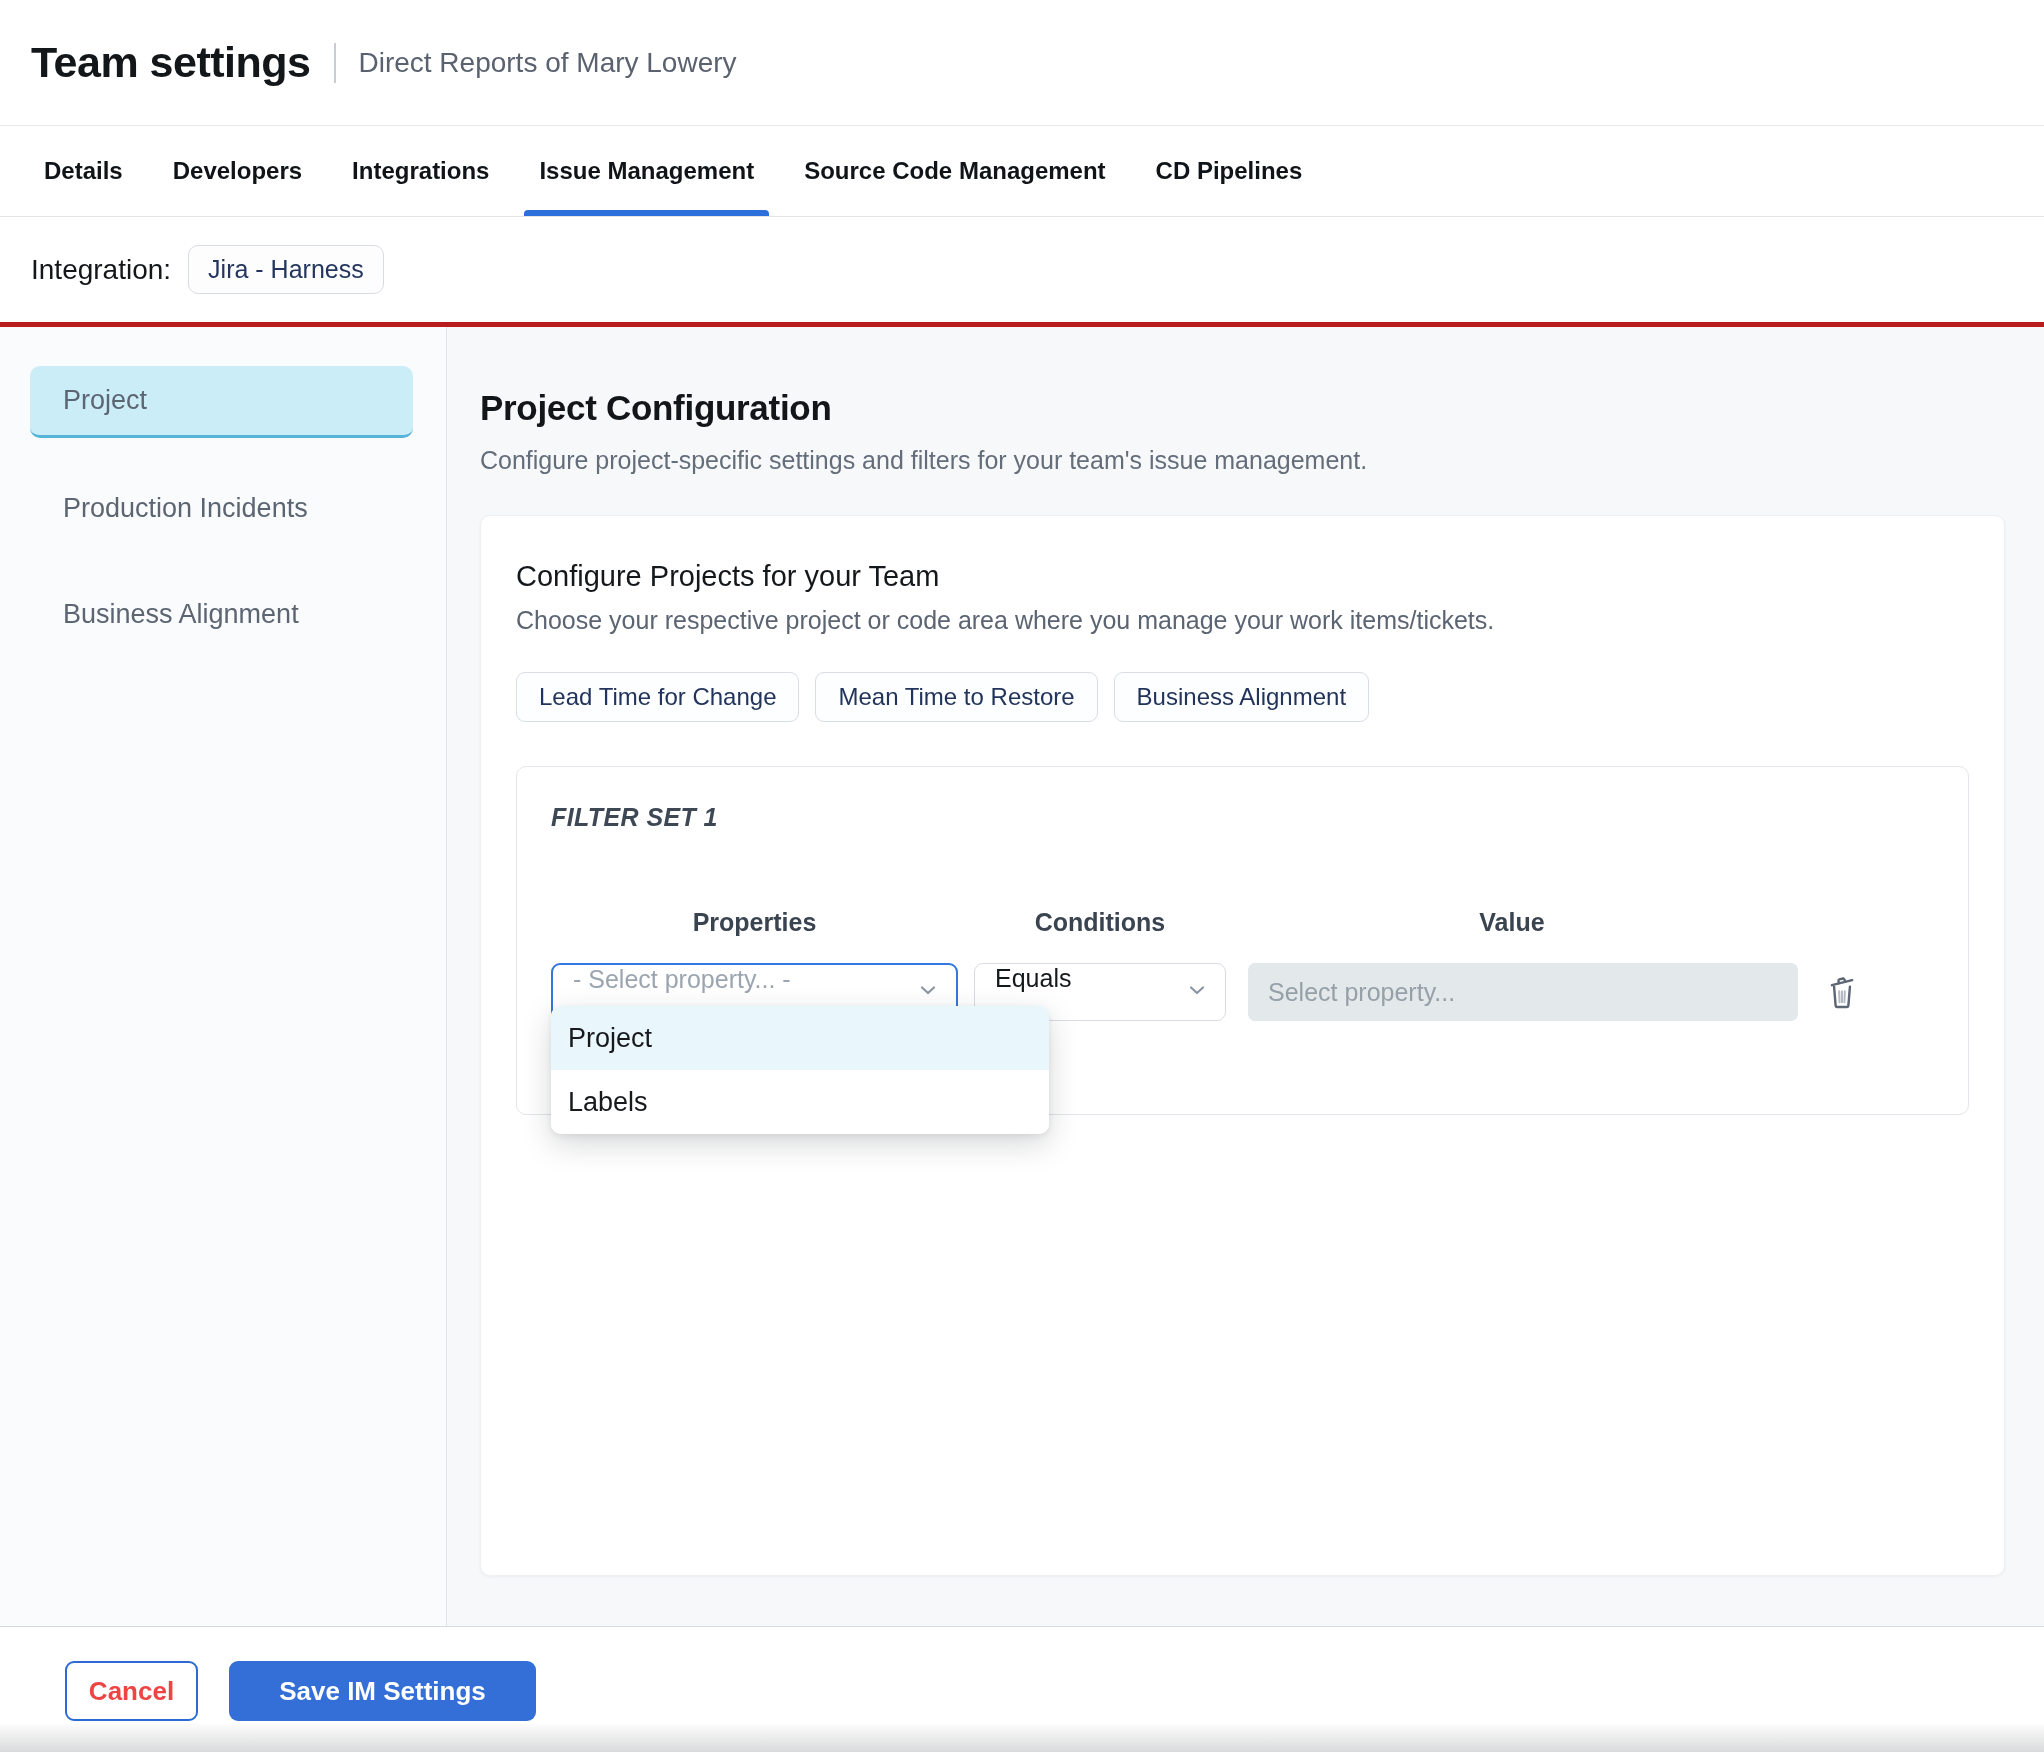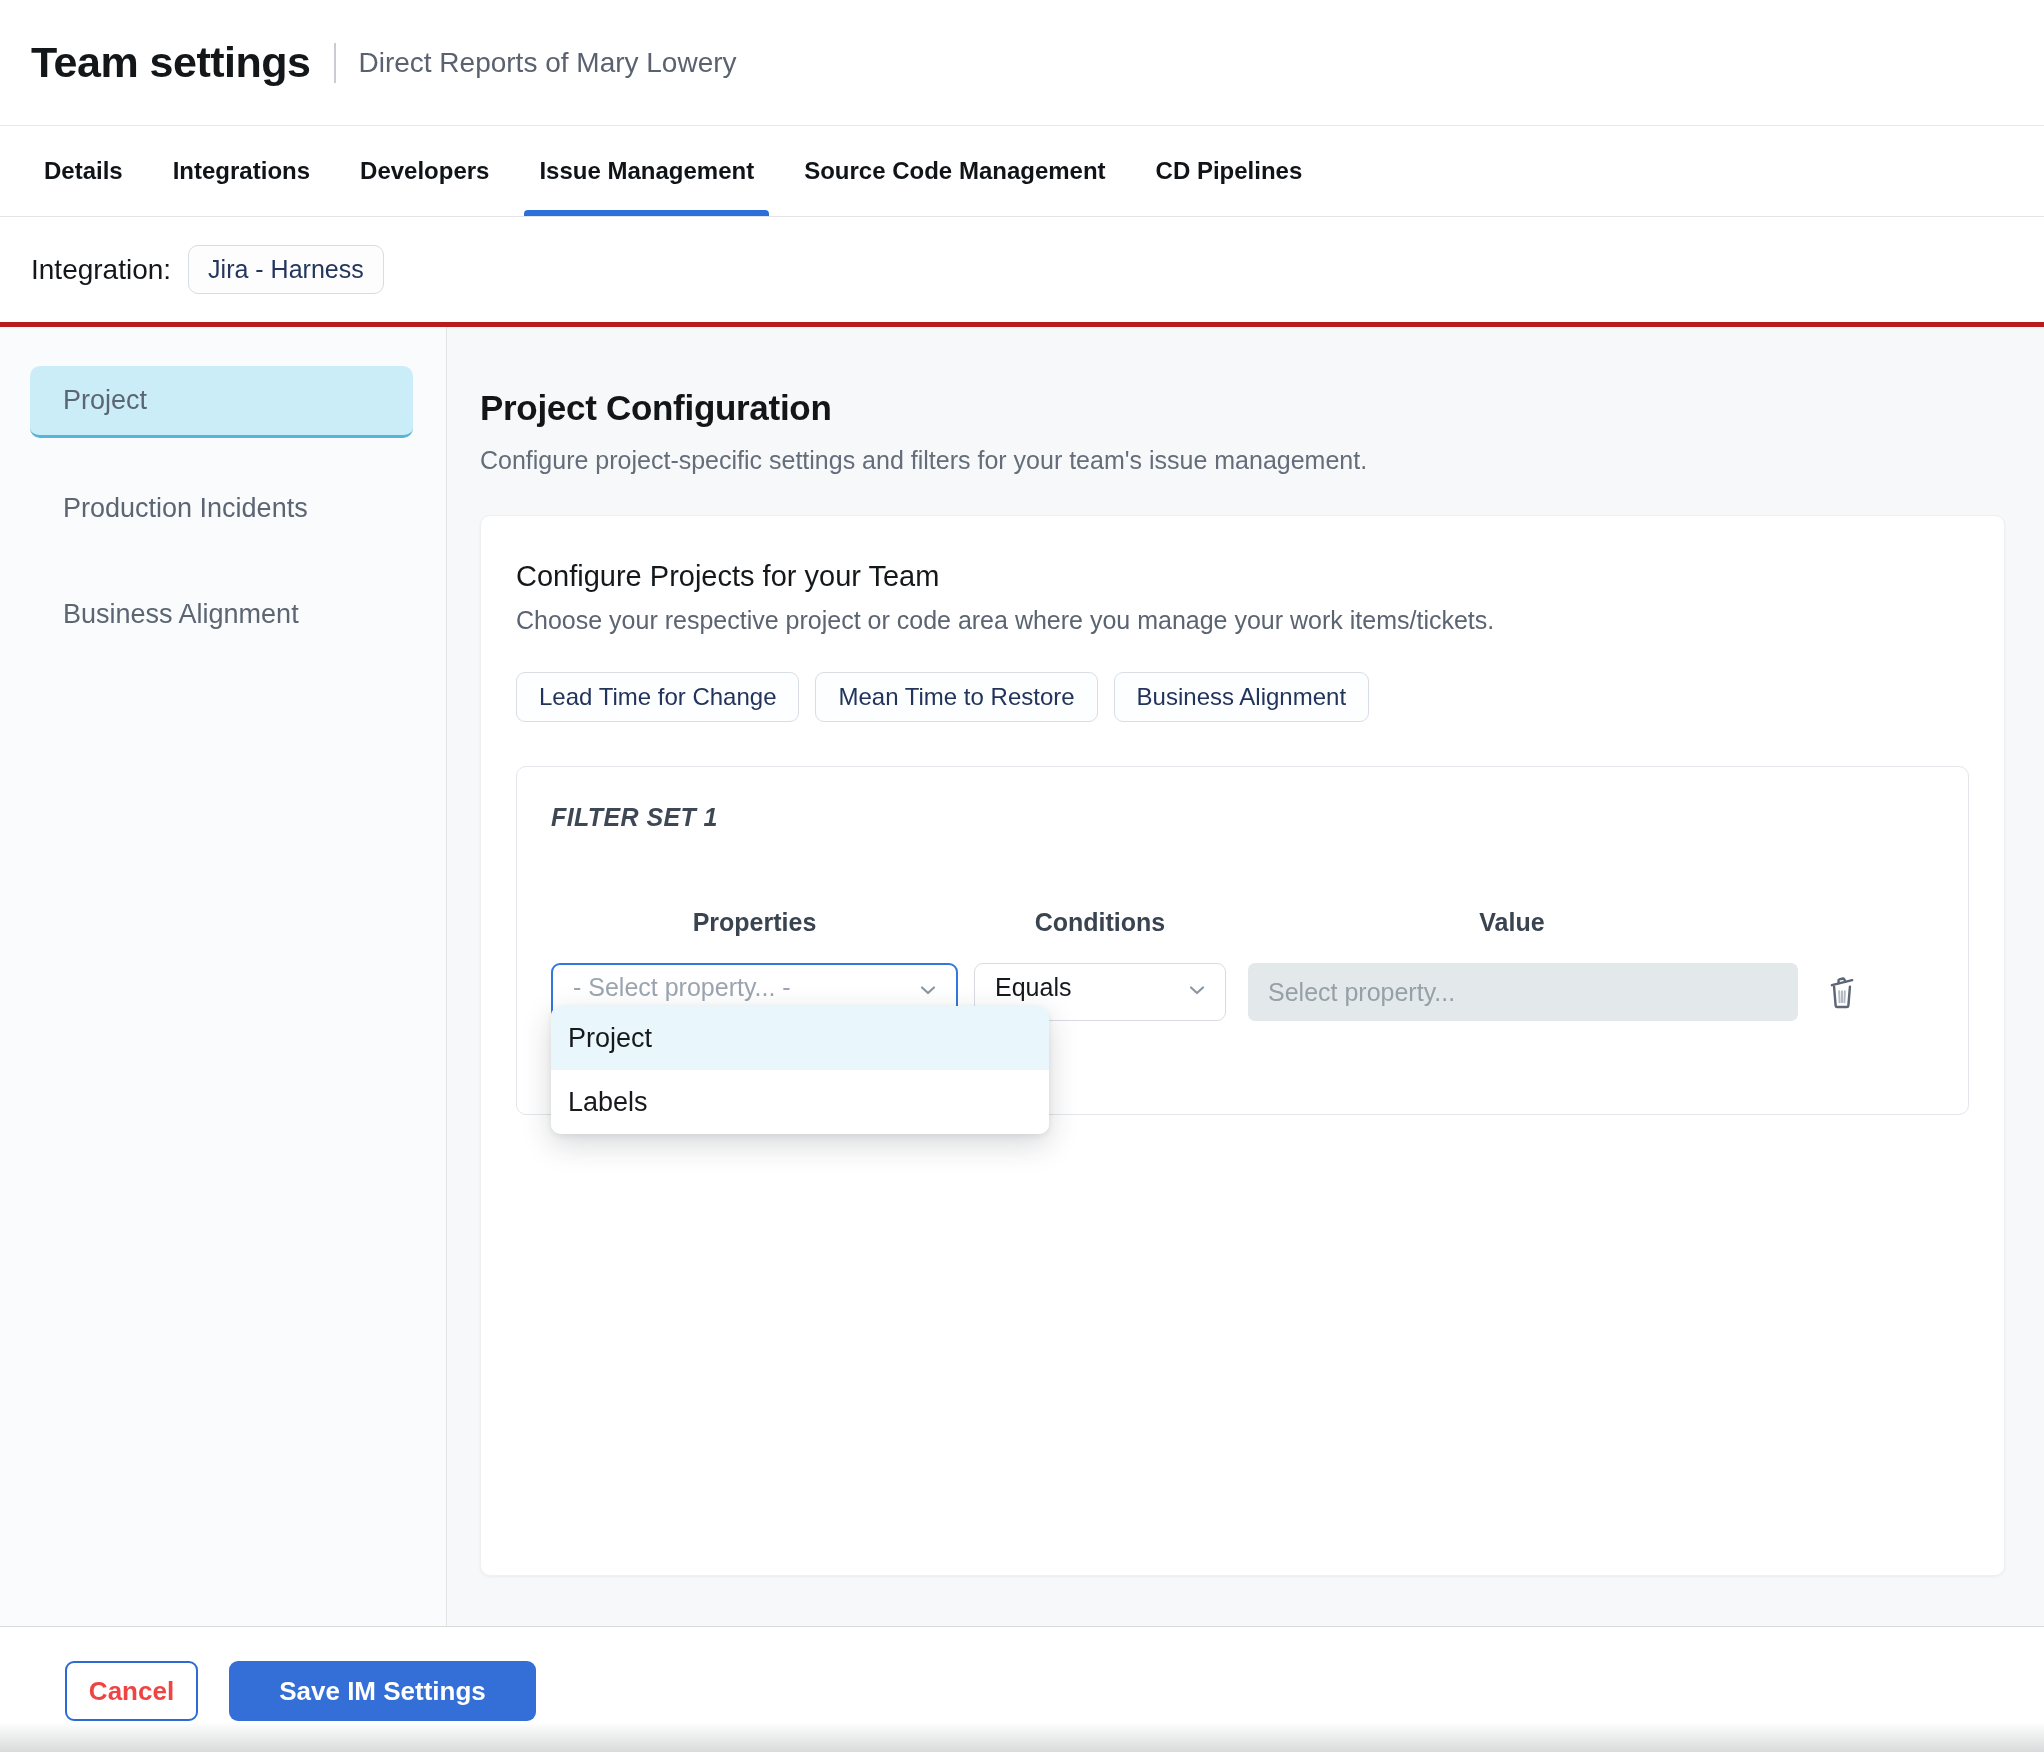--- a/index.html
+++ b/index.html
@@ -43,21 +43,21 @@
   .filter-box { position:relative; margin-top:44px; border:1.5px solid #e3e6ea; border-radius:10px; height:349px; padding:36px 34px 0 34px; background:#fff; }
   .fs-title { font-size:25px; font-weight:700; color:#3e4854; letter-spacing:0.4px;font-style:italic; }
   .fs-grid { display:grid; grid-template-columns:407px 268px 550px 1fr; column-gap:0; align-items:center; }
   .fs-grid .c2 { margin-left:16px; }
   .fs-grid .c3 { margin-left:22px; }
   .fs-grid .c4 { margin-left:46px; }
   .fs-headers { margin-top:76px;text-align:center; }
   .fs-headers .h { font-size:25px; font-weight:700; color:#3a4450; }
   .fs-controls { margin-top:26px; height:58px; }
 
-  .select { position:relative; height:58px; border-radius:9px; background:#fff; display:flex; align-items:center; padding:0 52px 9px 20px; cursor:pointer; }
+  .select { position:relative; height:58px; border-radius:9px; background:#fff; display:flex; align-items:flex-start; padding:0 52px 9px 20px; cursor:pointer; }
   .select .chev { position:absolute; right:16px; top:50%; transform:translateY(-50%); }
   .select-prop { border:2.5px solid #3377e1; }
   .select-prop .sel-text { font-size:25px; color:#9ba5b0; white-space:nowrap; overflow:hidden; }
   .select-cond { border:1.5px solid #d8dce2; }
   .select-cond .sel-text { font-size:25px; color:#15181c; }
 
   .value-input { height:58px; width:550px; background:#e3e8ea; border:none; border-radius:7px; padding:0 20px; font-size:25px; font-family:inherit; color:#3a4450; }
   .value-input::placeholder { color:#96a0a8; }
 
   .trash-btn { width:40px; height:44px; background:none; border:none; cursor:pointer; display:flex; align-items:center; justify-content:center; }
@@ -78,22 +78,22 @@
 <div class="page">
 
   <div class="header">
     <div class="title">Team settings</div>
     <div class="vdiv"></div>
     <div class="subtitle">Direct Reports of Mary Lowery</div>
   </div>
 
   <div class="tabs">
     <div class="tab">Details</div>
+    <div class="tab">Developers</div>
     <div class="tab">Integrations</div>
-    <div class="tab">Developers</div>
     <div class="tab active">Issue Management</div>
     <div class="tab">Source Code Management</div>
     <div class="tab">CD Pipelines</div>
   </div>
 
   <div class="integration-row">
     <span class="integration-label">Integration:</span>
     <span class="integration-chip">Jira - Harness</span>
   </div>
 

